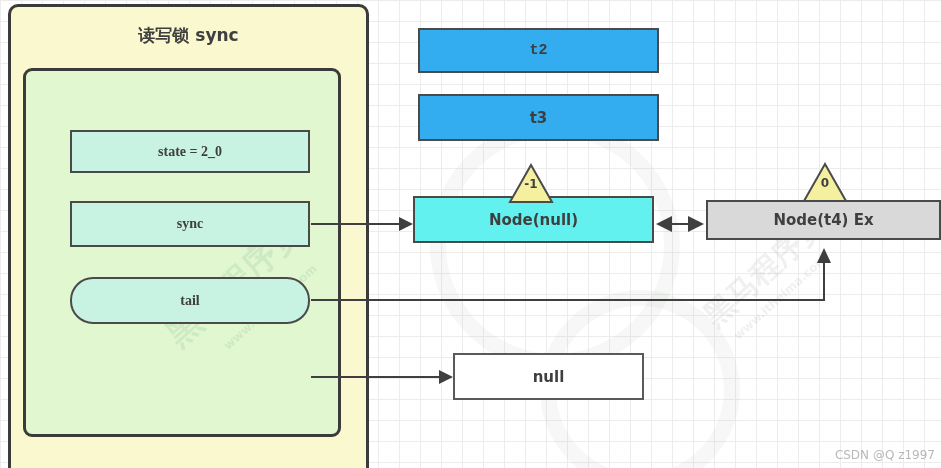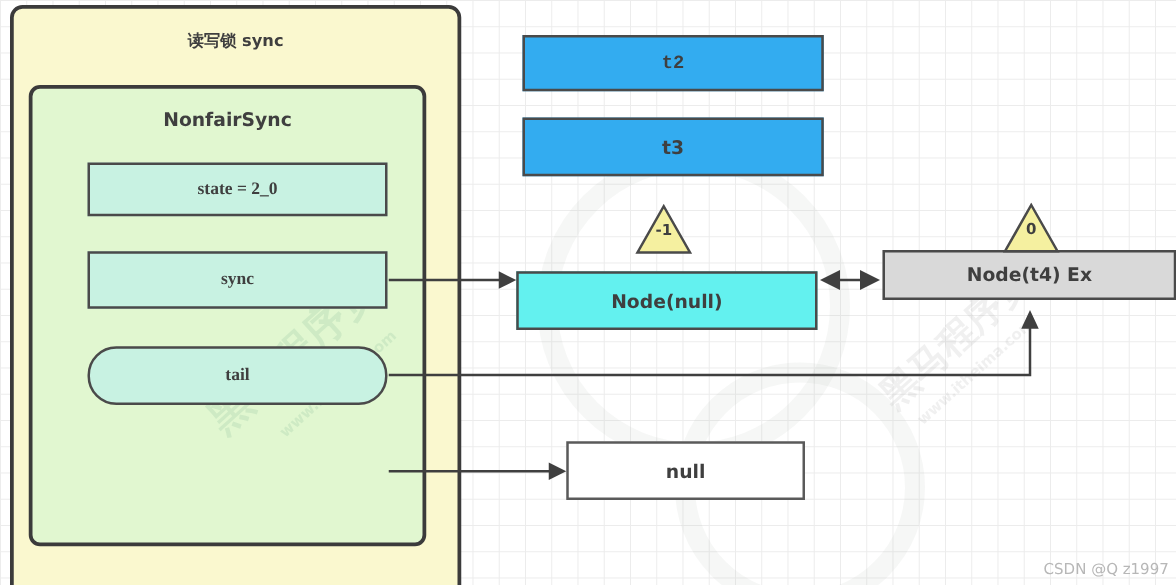--- a/index.html
+++ b/index.html
@@ -12,36 +12,36 @@
       linear-gradient(90deg, #ececec 1px, transparent 1px);
     background-size:21px 21px;
     color:#3f3f3f;
   }
   .abs { position:absolute; }
   .box { display:flex; align-items:center; justify-content:center; font-weight:bold; }
   .outer-container {
     left:8px; top:4px; width:361px; height:476px;
     background:#faf8cf; border:3px solid #3b3b3b; border-radius:10px;
   }
-  .outer-title { left:8px; top:24px; width:361px; text-align:center; font-size:13px; font-weight:bold; }
+  .outer-title { left:8px; top:24px; width:361px; text-align:center; font-size:17px; font-weight:bold; }
   .inner-container {
     left:23px; top:68px; width:318px; height:369px;
     background:#e1f7d0; border:3px solid #3b3b3b; border-radius:9px;
   }
   .inner-title { left:23px; top:87px; width:318px; text-align:center; font-size:15px; font-weight:bold; }
   .field {
     left:70px; width:240px; height:45px;
     background:#c8f2e2; border:2px solid #4a4a4a; font-size:14px;font-family:Liberation Serif, serif;
   }
   .thread {
     left:418px; width:241px; height:45px;
     background:#33acf0; border:2px solid #4a4a4a; font-size:15px;
   }
   .node { border:2px solid #4a4a4a; font-size:15px; }
-  .head-node { left:413px; top:217px; width:241px; height:47px; background:#63f1ef; }
+  .head-node { left:413px; top:196px; width:241px; height:47px; background:#63f1ef; }
   .tail-node { left:706px; top:200px; width:235px; height:40px; background:#d9d9d9; }
   .null-node { left:453px; top:353px; width:191px; height:47px; background:#ffffff; border:2px solid #5a5a5a; }
   .triangle { width:46px; height:41px; z-index:5; }
   .tri-label {
     position:absolute; left:0; top:14px; width:46px; text-align:center;
     font-size:12px; font-weight:bold; color:#3f3f3f;
   }
   .arrows { left:0; top:0; width:941px; height:468px; z-index:3; pointer-events:none; }
   .wm-ring { border-radius:50%; border:16px solid rgba(180,188,182,0.12); }
   .wm-text { font-weight:bold; white-space:nowrap; pointer-events:none; }
@@ -55,21 +55,20 @@
 
 <div class="canvas">
 
   <div class="abs wm-ring" style="left:430px; top:120px; width:250px; height:250px;"></div>
   <div class="abs wm-ring" style="left:540px; top:290px; width:200px; height:200px;"></div>
 
   <div class="abs outer-container"></div>
   <div class="abs outer-title">读写锁 sync</div>
 
   <div class="abs inner-container"></div>
-  <div class="abs inner-title">NonfairSync</div>
 
   <div class="abs wm-text wm-green" style="left:150px; top:260px;">黑马程序员</div>
   <div class="abs wm-text wm-green wm-small" style="left:210px; top:300px; transform:rotate(-42deg);">www.itheima.com</div>
   <div class="abs wm-text wm-gray" style="left:690px; top:250px;">黑马程序员</div>
   <div class="abs wm-text wm-gray wm-small" style="left:720px; top:290px; transform:rotate(-42deg);">www.itheima.com</div>
 
   <div class="abs box field" style="top:130px; height:43px;">state = 2_0</div>
   <div class="abs box field" style="top:201px; height:46px;">sync</div>
   <div class="abs box field" style="top:277px; height:47px;border-radius:23px;">tail</div>
 

